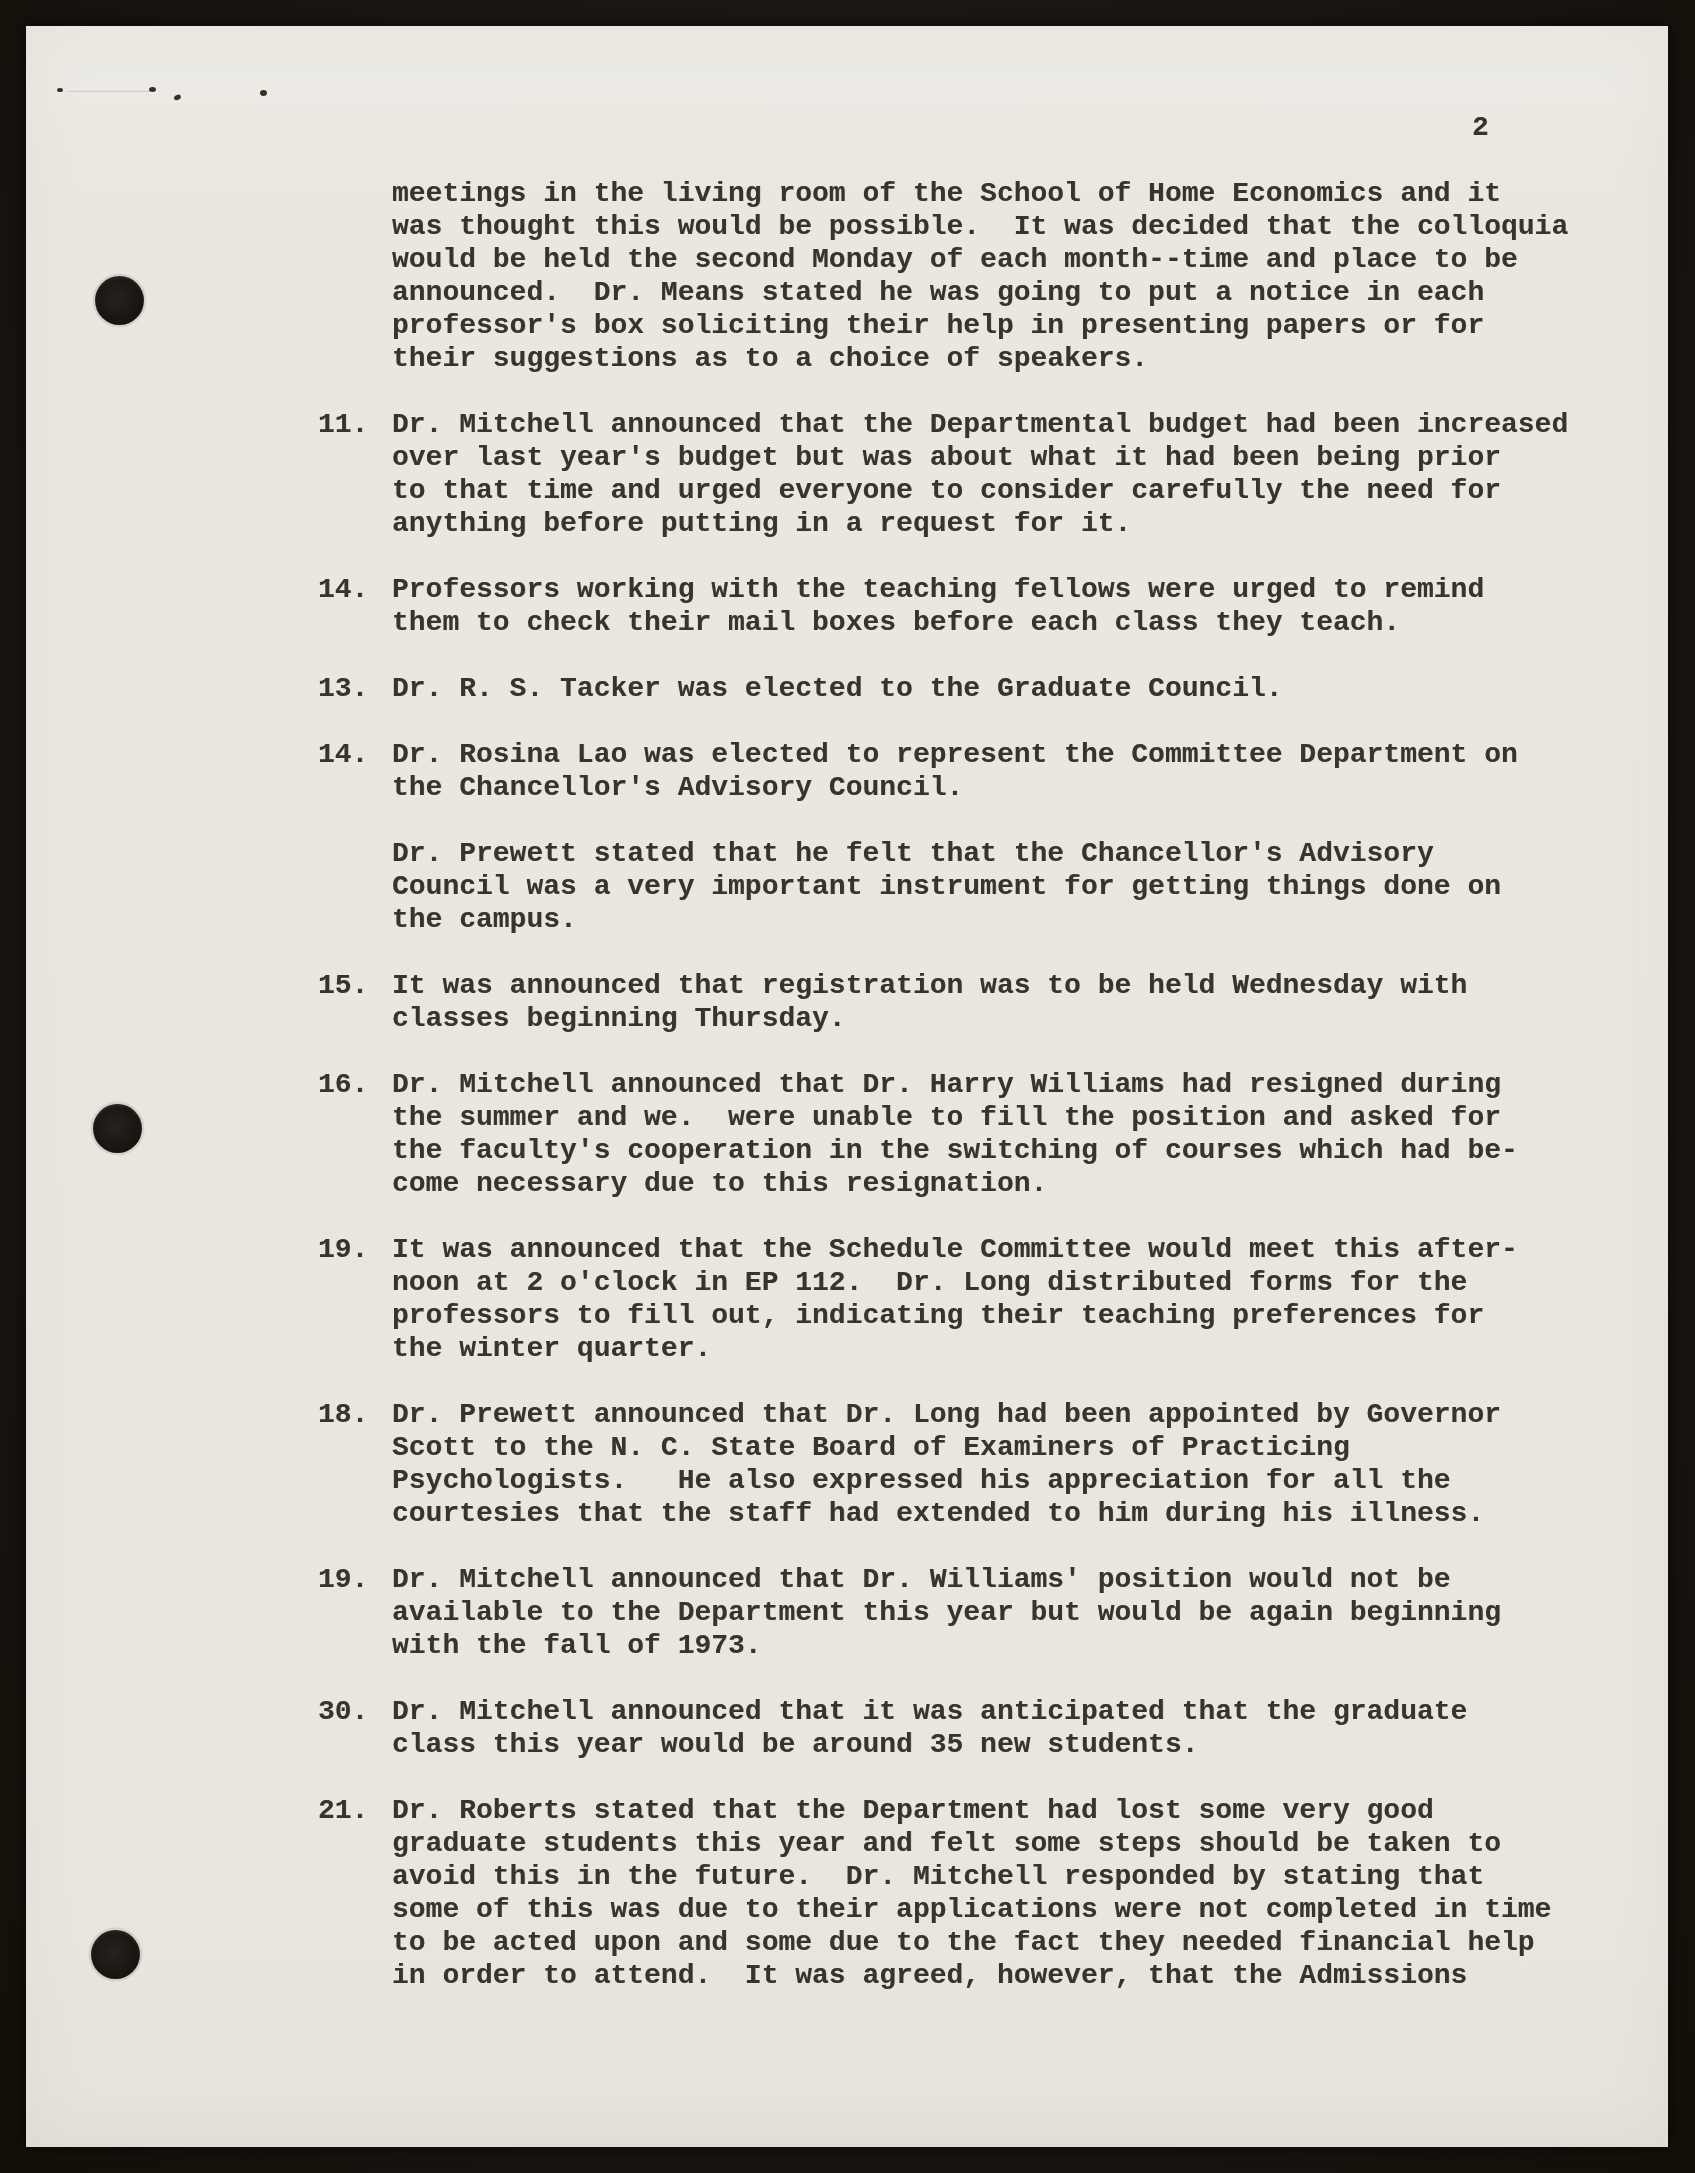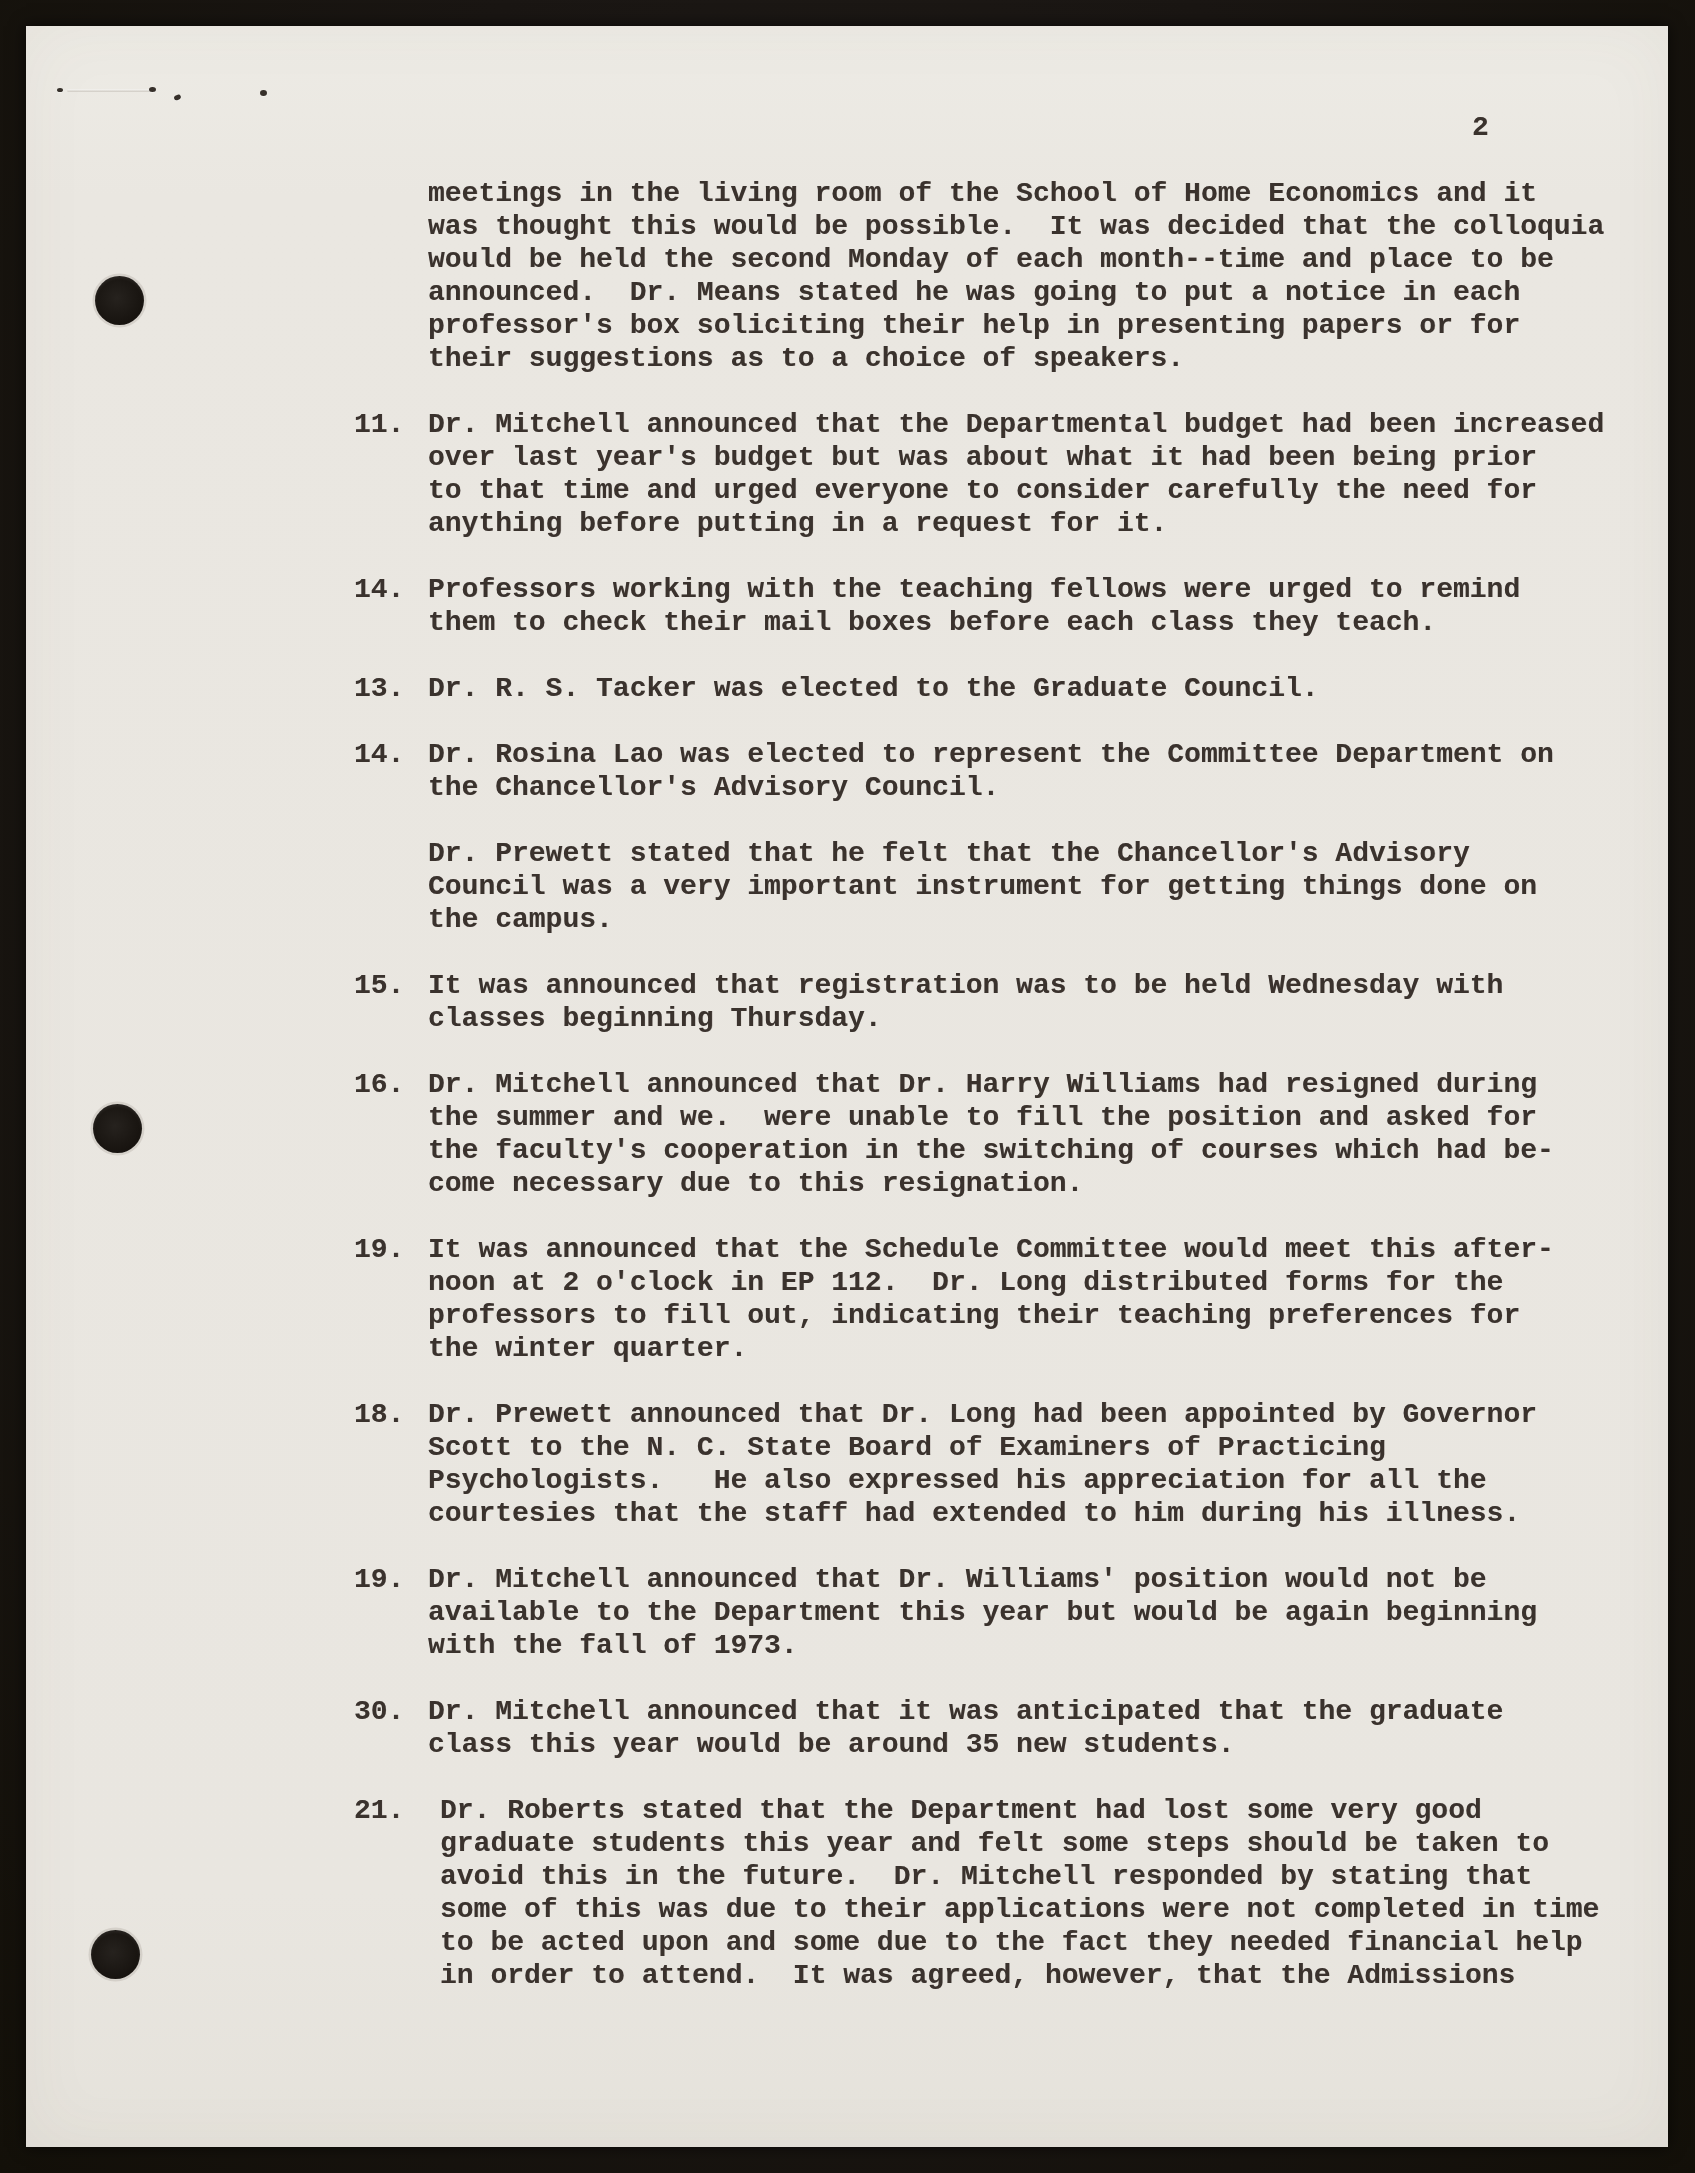--- a/index.html
+++ b/index.html
@@ -26,28 +26,27 @@
     text-shadow: 0.3px 0.3px 0.5px rgba(58,50,45,0.35);
   }
   .page-number {
     position: absolute;
     left: 1446px; top: 85px;
   }
   .content {
     position: absolute;
     left: 292px; top: 151px;
     width: 1322px;
-    margin-left: 36px;
   }
   .block {
     display: grid;
     grid-template-columns: 74px 1fr;
     margin: 0 0 33px 0;
   }
-  .block:last-child { margin-bottom: 0; gap: 12px; }
+  .block:last-child { margin-bottom: 0; }
   .num, .text { white-space: pre-wrap; }
   .hole {
     position: absolute;
     width: 49px; height: 49px;
     border-radius: 50%;
     background: radial-gradient(circle at 45% 45%, #26221e 0%, #17130f 70%);
     box-shadow: 0 0 0 2.5px rgba(70,60,50,0.12), inset 0 1.7px 3.4px rgba(255,255,255,0.08);
   }
   .hole-1 { left: 69px;  top: 250px;  }
   .hole-2 { left: 67px;  top: 1078px; }

